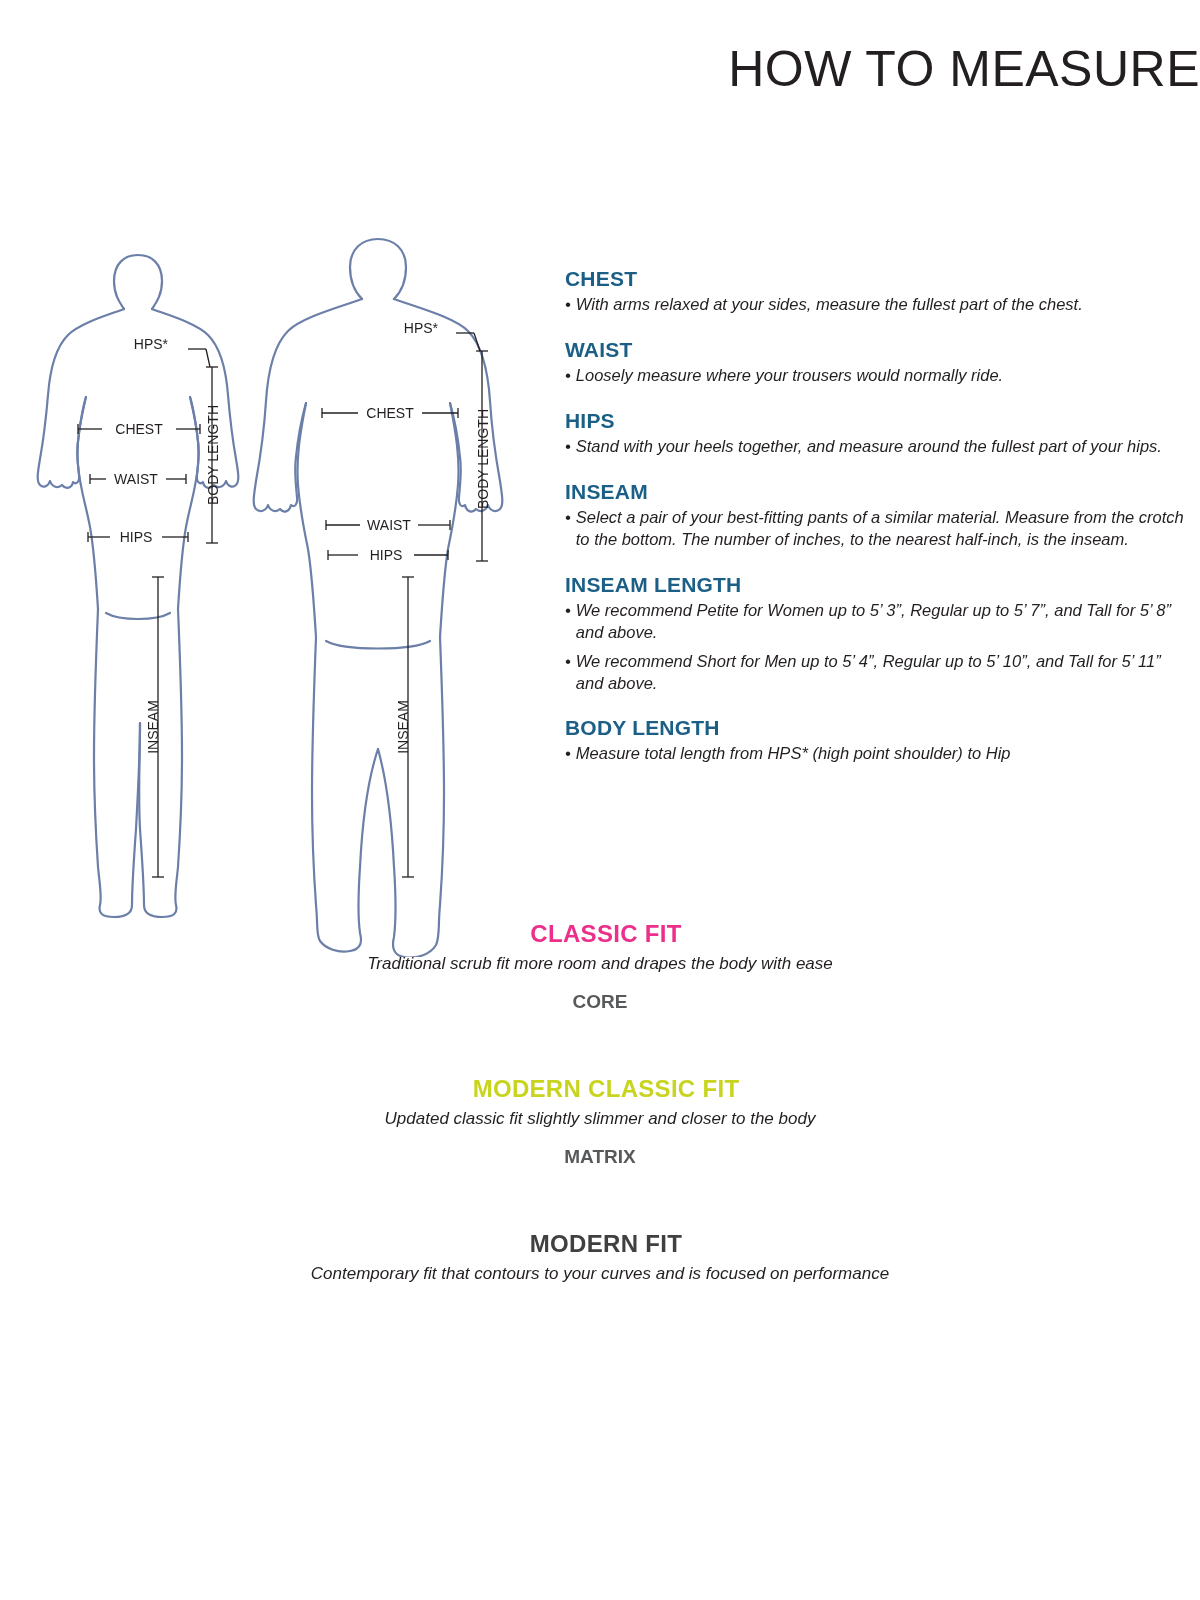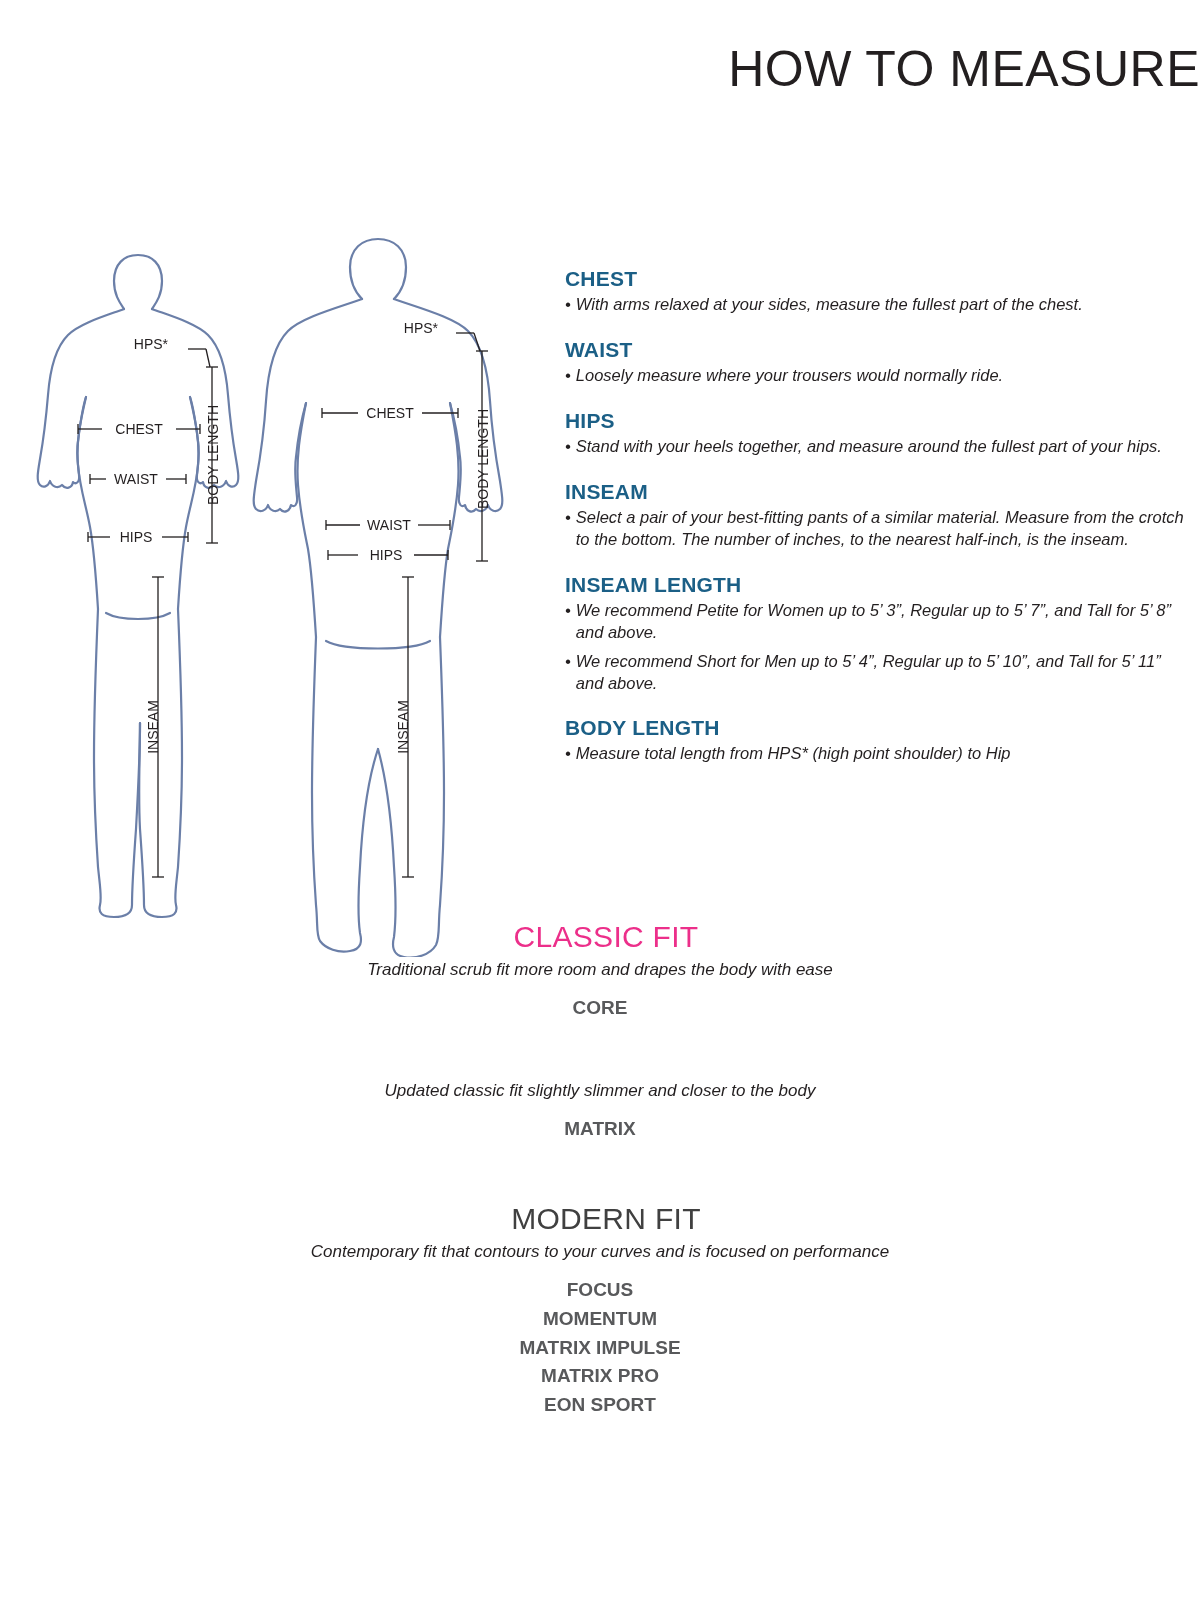--- a/index.html
+++ b/index.html
@@ -72,22 +72,22 @@
   
   .fits {
     position: absolute;
     top: 920px;
     left: 0;
     width: 1200px;
     text-align: center;
   }
   .fit-block { margin-bottom: 30px; }
   .fit-title {
-    font-size: 30px;
-    font-weight: normal;
+    font-size: 24px;
+    font-weight: bold;
     letter-spacing: 0.3px;
     margin: 0 0 6px 12px;
   }
   .fit-desc {
     font-size: 17px;
     font-style: italic;
     color: #231f20;
     margin: 0 0 14px 0;
   }
   .fit-items {
@@ -320,33 +320,27 @@
     <div class="fit-title" style="color:#ec2f8a">CLASSIC FIT</div>
     <div class="fit-desc">Traditional scrub fit more room and drapes the body with ease</div>
     <div class="fit-items">
       <div>CORE</div>
     </div>
   </div>
 
   <div class="gap-1"></div>
 
   <div class="fit-block">
+    <div class="fit-title" style="color:#c8d41e">MODERN CLASSIC FIT</div>
     <div class="fit-desc">Updated classic fit slightly slimmer and closer to the body</div>
     <div class="fit-items">
       <div>MATRIX</div>
     </div>
   </div>
 
   <div class="gap-1"></div>
 
   <div class="fit-block">
     <div class="fit-title" style="color:#404040">MODERN FIT</div>
     <div class="fit-desc">Contemporary fit that contours to your curves and is focused on performance</div>
-    <div class="fit-items">
-      <div>FOCUS</div>
-      <div>MOMENTUM</div>
-      <div>MATRIX IMPULSE</div>
-      <div>MATRIX PRO</div>
-      <div>EON SPORT</div>
-    </div>
   </div>
 
 </div>
 
 </body></html>

